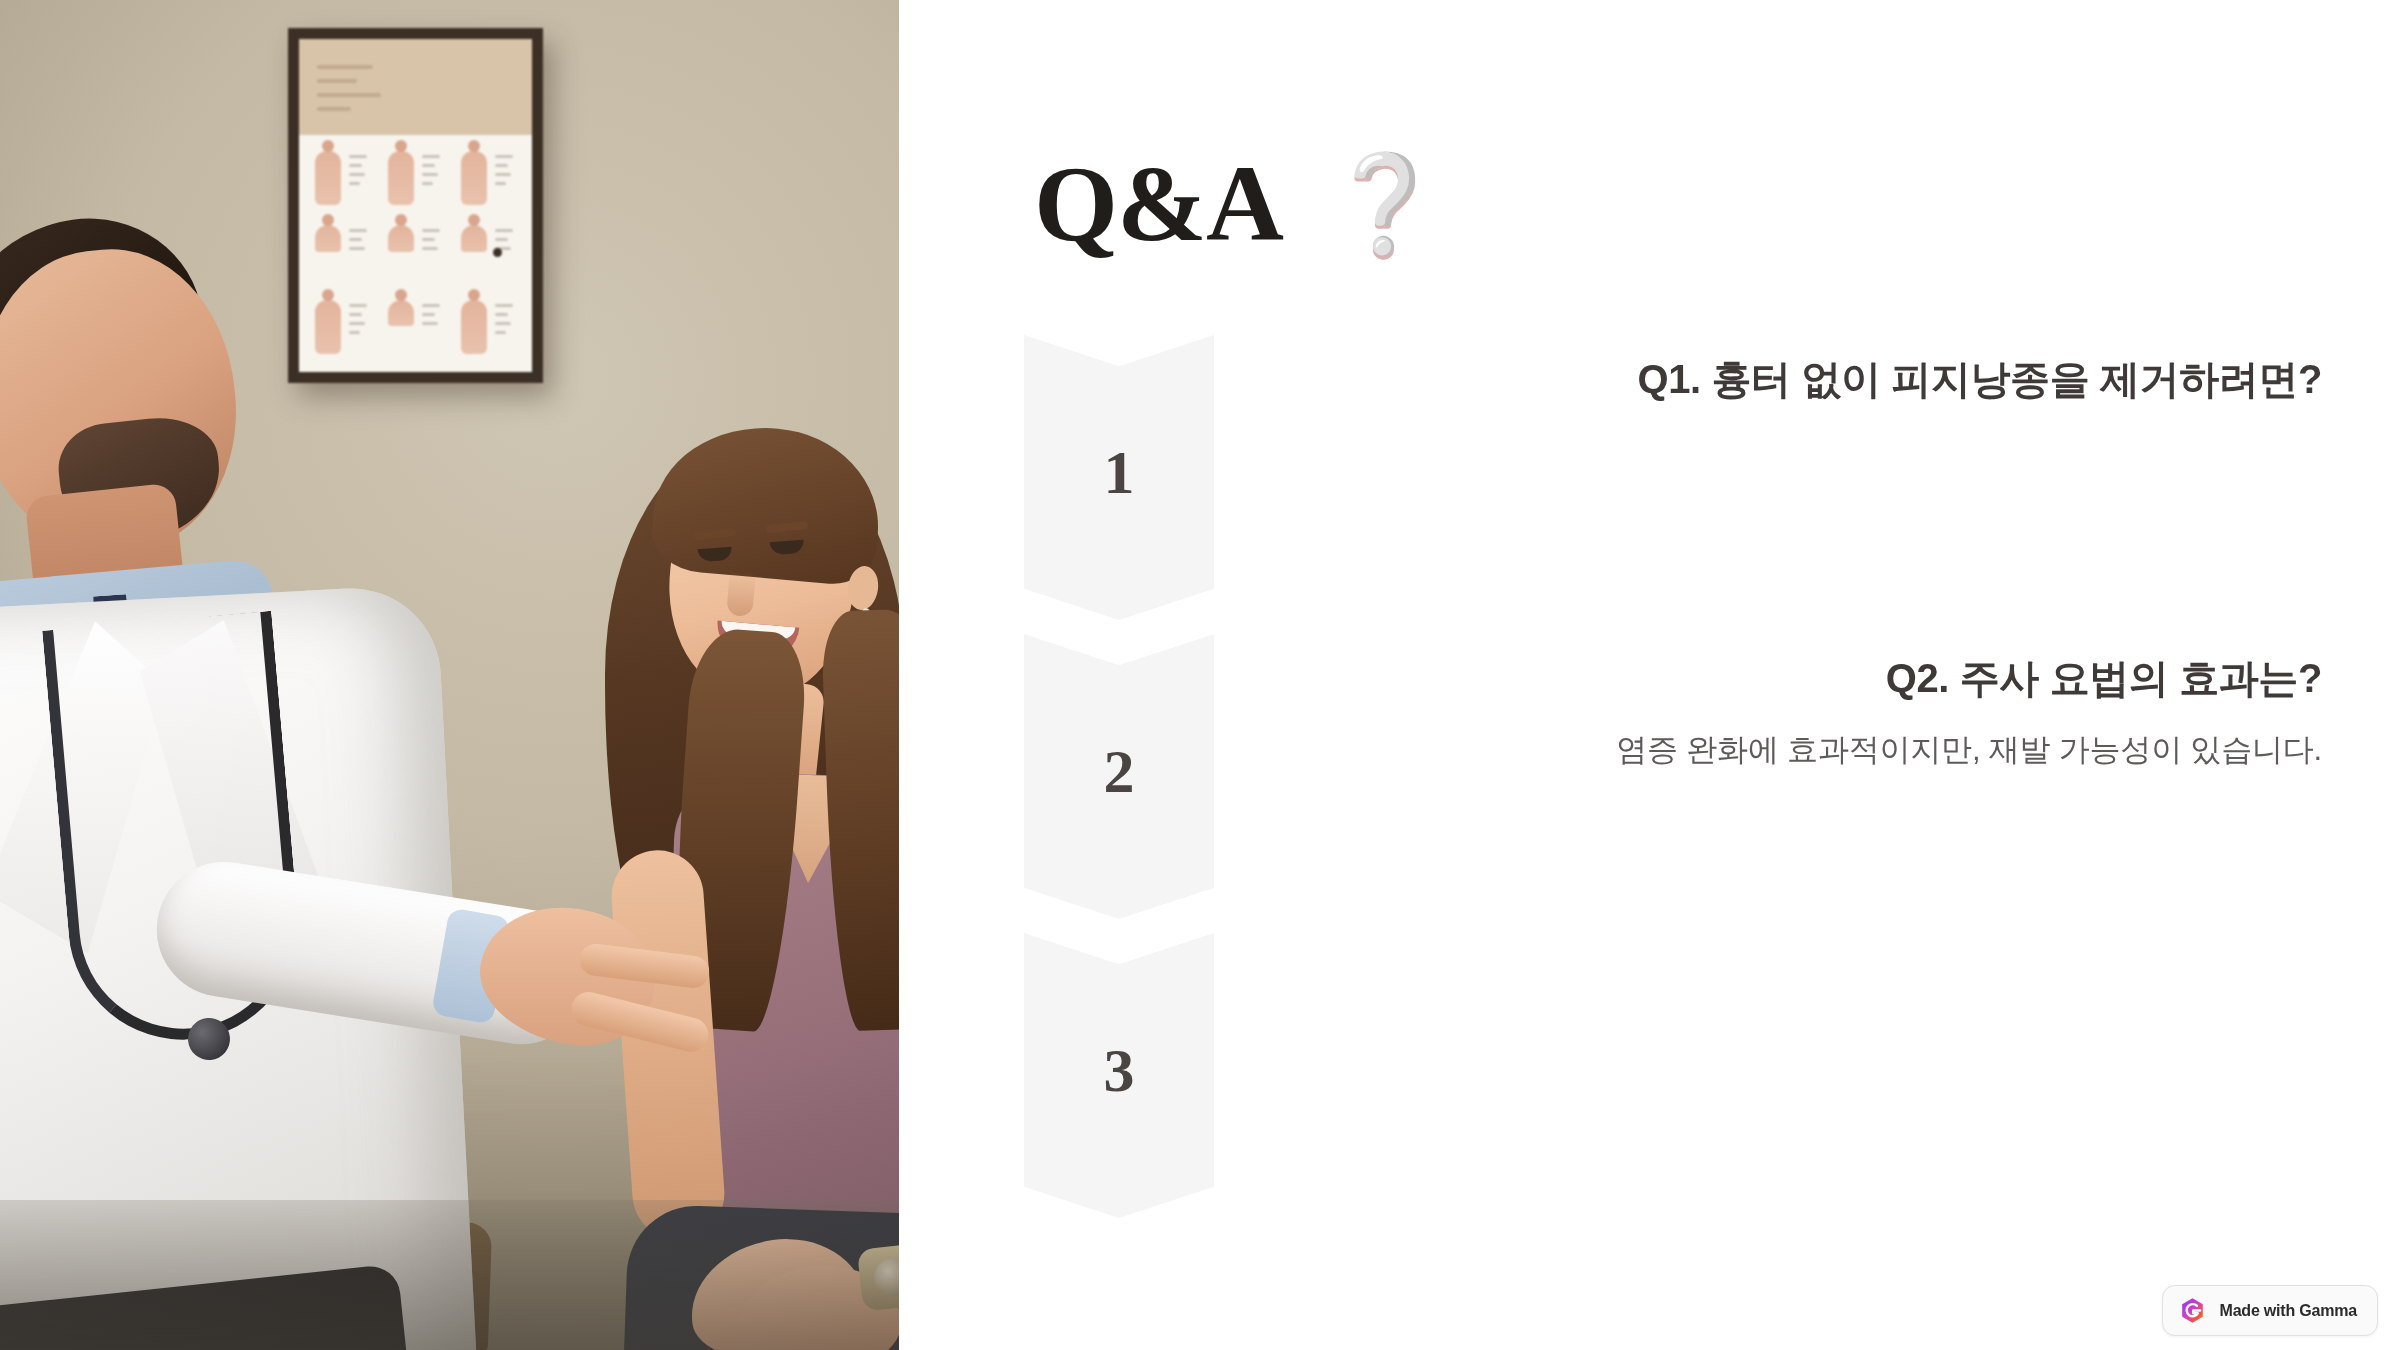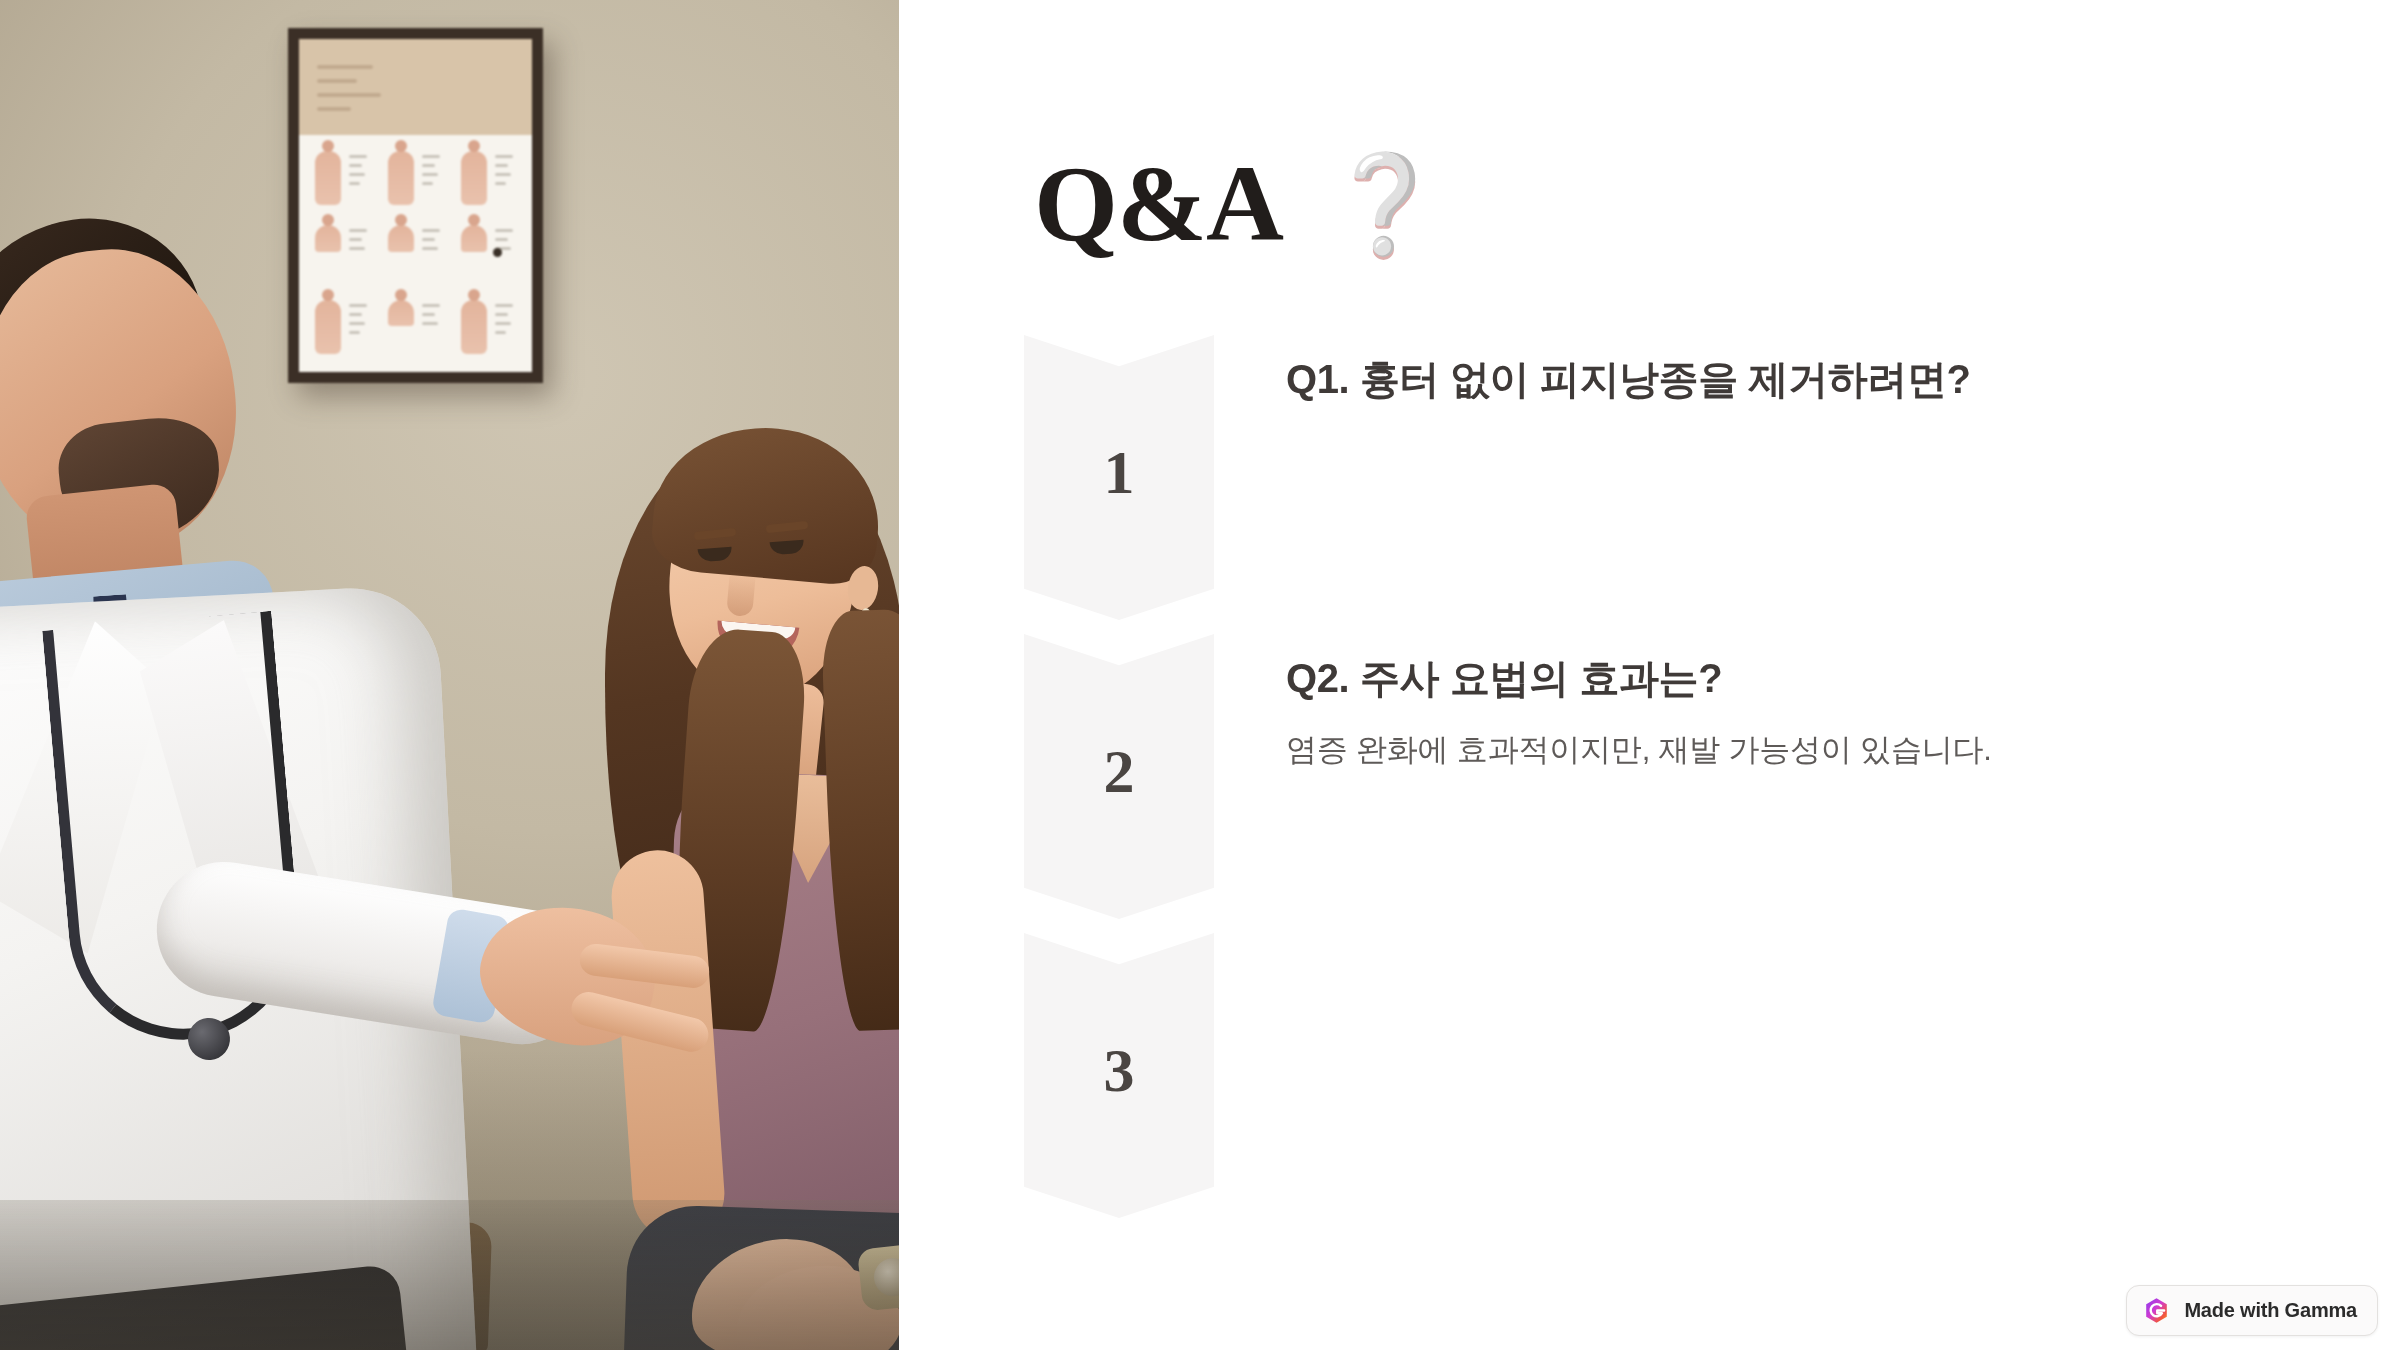--- a/index.html
+++ b/index.html
@@ -319,40 +319,40 @@
     display:flex; align-items:center; justify-content:center;
   }
   .badge-num{
     font-family:"Liberation Serif", serif;
     font-size:62px; font-weight:700; color:#4a4542; line-height:1;
     transform:translateY(-6px);
   }
   .qa-gap{ height:14px; }
 
   .qa-text{
-    flex:1; padding-left:72px; padding-top:18px; padding-right:78px;
+    flex:1; padding-left:72px; padding-top:18px; padding-right:78px;text-align:right;
   }
   .qa-heading{
     font-size:40px; font-weight:700; color:#3f3a38; line-height:1.3; letter-spacing:-.4px;
     margin-bottom:22px;
   }
   .qa-body{
     font-size:31px; font-weight:400; color:#5e5a58; line-height:1.55; letter-spacing:-.2px;
   }
 
   
   .gamma{
     position:absolute; right:22px; bottom:14px;
     display:flex; align-items:center; gap:14px;
     background:#fbfafa; border:1px solid #e3e1df;
     border-radius:13px; padding:11px 20px 11px 16px;
     box-shadow:0 1px 3px rgba(0,0,0,.06);
   }
   .gamma-logo{ width:27px; height:27px; display:block; }
-  .gamma-text{ font-size:20px; font-weight:700; color:#2b2b2b; letter-spacing:-.2px; white-space:nowrap; }
+  .gamma-text{ font-size:16px; font-weight:700; color:#2b2b2b; letter-spacing:-.2px; white-space:nowrap; }
 </style>
 </head>
 <body>
 
 <div class="slide">
 
   <div class="photo-panel">
     <div class="photo-scene">
       <div class="wall"></div>
 

